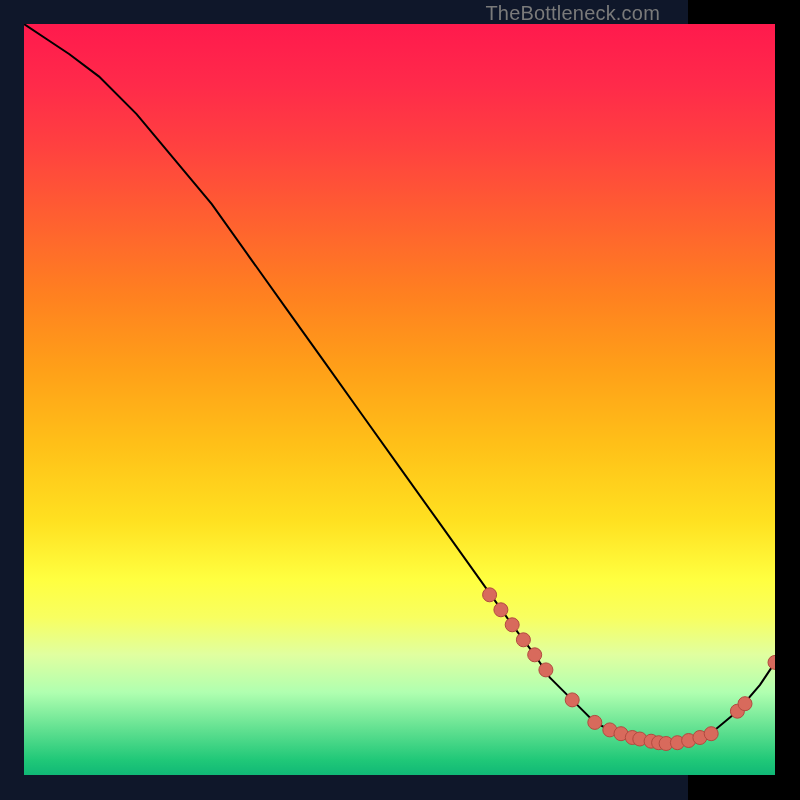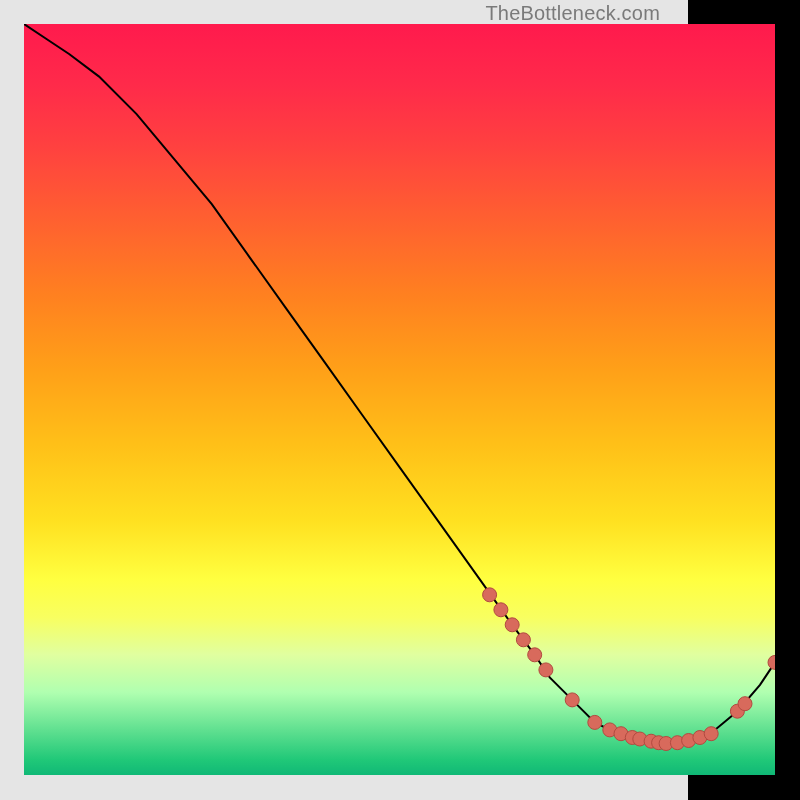--- a/index.html
+++ b/index.html
@@ -8,21 +8,21 @@
     width: 800px;
     height: 800px;
     background: #000;
     overflow: hidden;
     font-family: Arial, Helvetica, sans-serif;
   }
   .frame {
     position: relative;
     width: 688px;
     height: 800px;
-    background: #e5e5e5;
+    background: #0f172a;
   }
   .plot {
     position: absolute;
     left: 24px;
     top: 24px;
     width: 751px;
     height: 751px;
     
     background: linear-gradient(to bottom,
       #ff1a4d 0%,

